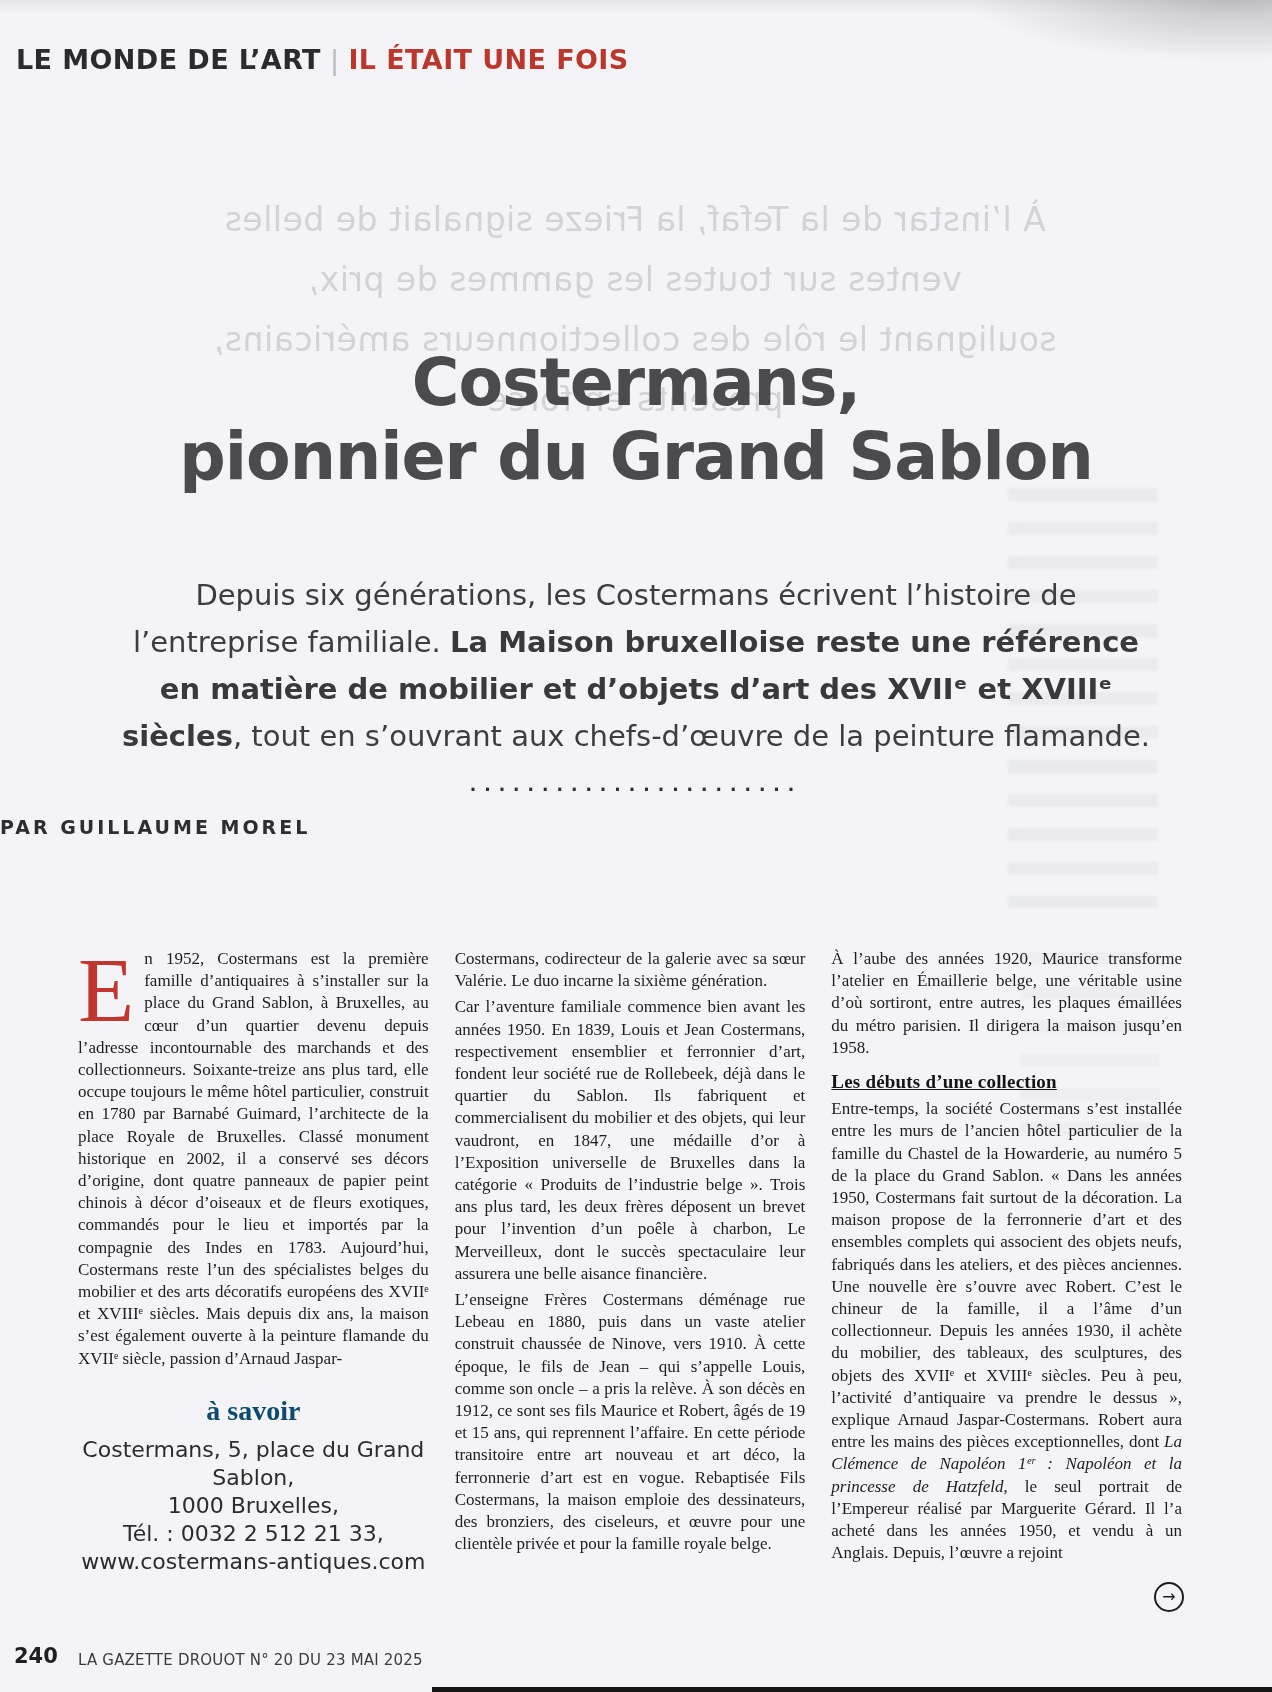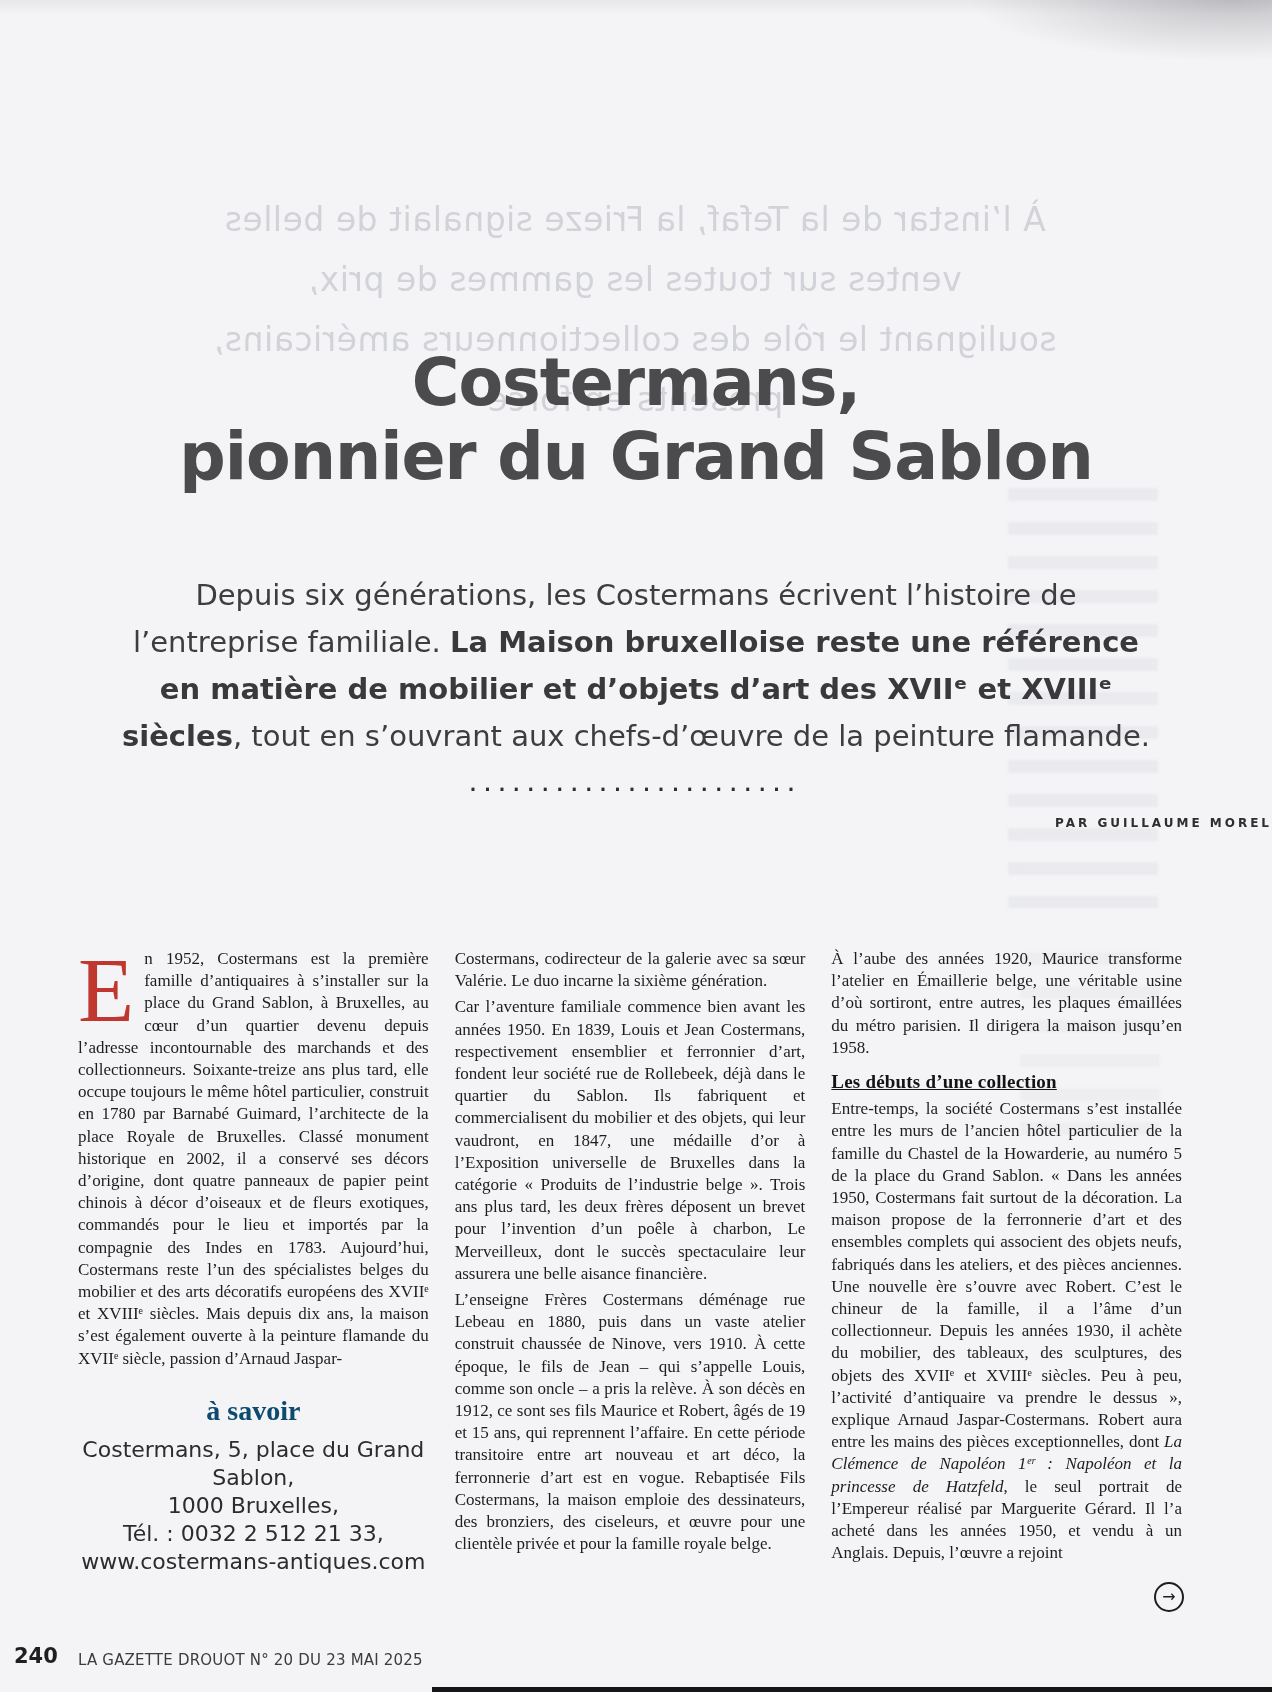--- a/index.html
+++ b/index.html
@@ -39,23 +39,23 @@
   
   .standfirst{position:absolute;top:572px;left:50%;transform:translateX(-50%);width:1035px;
     text-align:center;font-family:"DejaVu Sans","Liberation Sans",sans-serif;
     font-size:29px;line-height:47px;color:#3d3d3f;}
   .seg-bold{font-weight:700;color:#39393b;}
   .seg-italic{font-style:italic;}
 
   .dots{position:absolute;top:780px;left:0;width:100%;text-align:center;
     font-family:"DejaVu Sans",sans-serif;font-weight:700;font-size:17px;
     letter-spacing:8px;color:#2e2e30;}
-  .byline{position:absolute;top:816px;left:0;width:100%;text-align:right;
+  .byline{position:absolute;top:816px;left:0;width:100%;text-align:left;
     font-family:"DejaVu Sans","Liberation Sans",sans-serif;font-weight:700;
-    font-size:12px;letter-spacing:3px;color:#2e2e30;}
+    font-size:19px;letter-spacing:3px;color:#2e2e30;}
 
   
   .cols{position:absolute;top:948px;left:78px;width:1104px;
     display:grid;grid-template-columns:1fr 1fr 1fr;column-gap:26px;
     font-size:17px;line-height:22.2px;text-align:justify;}
   .cols p{margin:0;}
   .cols p + p{margin-top:4px;}
   .dropcap{float:left;font-size:92px;line-height:72px;color:#bf372e;
     margin:6px 10px 0 0;font-family:"Liberation Serif",serif;}
 
@@ -82,20 +82,23 @@
     font-size:15px;color:#3c3c3e;letter-spacing:.2px;}
 </style>
 </head>
 <body>
 
 <div class="page">
 
   <div class="edge-shade"></div>
   <div class="corner-shade"></div>
 
+  <div class="kicker">
+    <span class="section">LE MONDE DE L’ART</span><span class="divider">|</span><span class="rubric">IL ÉTAIT UNE FOIS</span>
+  </div>
 
   <div class="ghost">
     <div>À l’instar de la Tefaf, la Frieze signalait de belles</div>
     <div>ventes sur toutes les gammes de prix,</div>
     <div>soulignant le rôle des collectionneurs américains,</div>
     <div>présents en force</div>
   </div>
   <div class="ghost-stripes gs-a"></div>
   <div class="ghost-stripes gs-b"></div>
 

